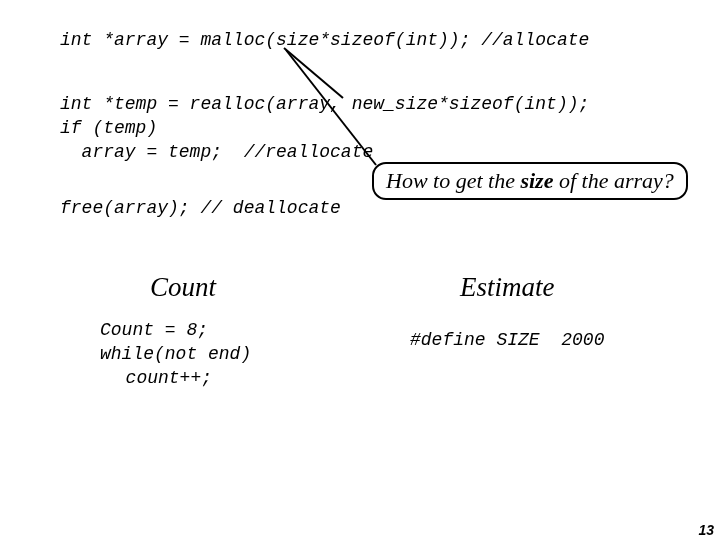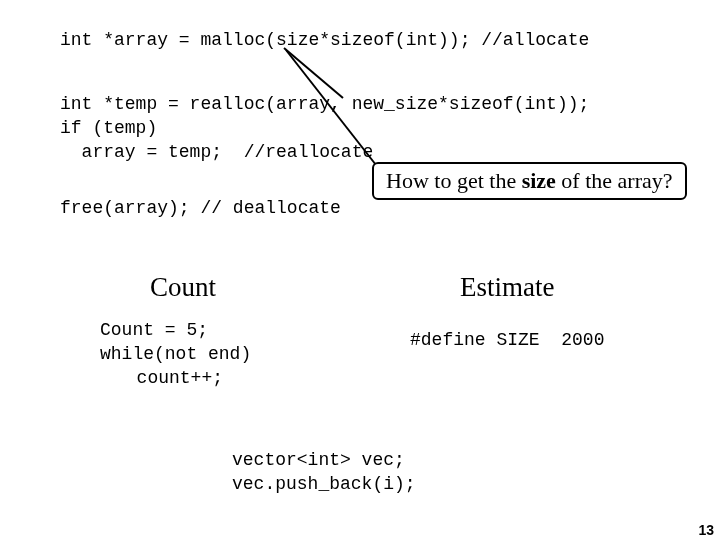--- a/index.html
+++ b/index.html
@@ -11,32 +11,33 @@
     font-family: "Courier New", Courier, monospace;
     font-size: 18px;
     color: #000;
     position: relative;
     overflow: hidden;
   }
   .slide {
     position: relative;
     width: 720px;
     height: 540px;
+    font-style: italic;
   }
   .code-block {
     position: absolute;
     white-space: pre;
     line-height: 1.35;
   }
   .callout {
     position: absolute;
     font-family: "Times New Roman", Times, serif;
     font-size: 22px;
     border: 2px solid #000;
-    border-radius: 6px;
+    border-radius: 14px;
     background: #fff;
     padding: 4px 12px;
     text-align: center;
   }
   .callout b, .callout .bold {
     font-weight: bold;
   }
   .leader {
     position: absolute;
     pointer-events: none;
@@ -74,24 +75,22 @@
   </svg>
 
   <div class="callout" style="left:372px; top:162px;">
     <span>How to get the </span><span class="bold">size</span><span> of the array?</span>
   </div>
 
   <div class="heading" style="left:150px; top:272px;">Count</div>
 
   <div class="heading" style="left:460px; top:272px;">Estimate</div>
 
-  <div class="code-block" style="left:100px; top:318px;">Count = 5;</div>
+  <div class="code-block" style="left:100px; top:318px;">Count = 8;</div>
   <div class="code-block" style="left:100px; top:342px;">while(not end)</div>
-  <div class="code-block" style="left:115px; top:366px;">  count++;</div>
+  <div class="code-block" style="left:104px; top:366px;">  count++;</div>
 
   <div class="code-block" style="left:410px; top:328px;">#define SIZE  2000</div>
 
-  <div class="code-block" style="left:232px; top:448px;">vector&lt;int&gt; vec;</div>
-  <div class="code-block" style="left:232px; top:472px;">vec.push_back(i);</div>
 
   <div class="pagenum">13</div>
 
 </div>
 
 </body></html>

